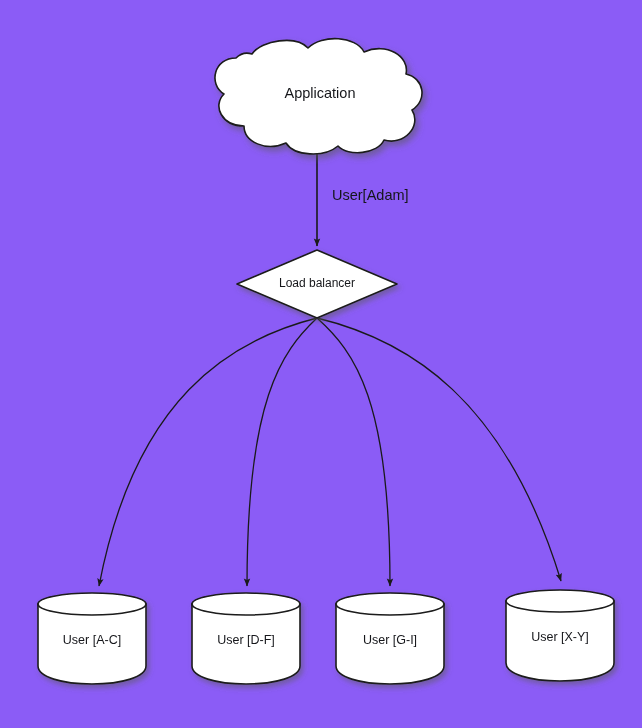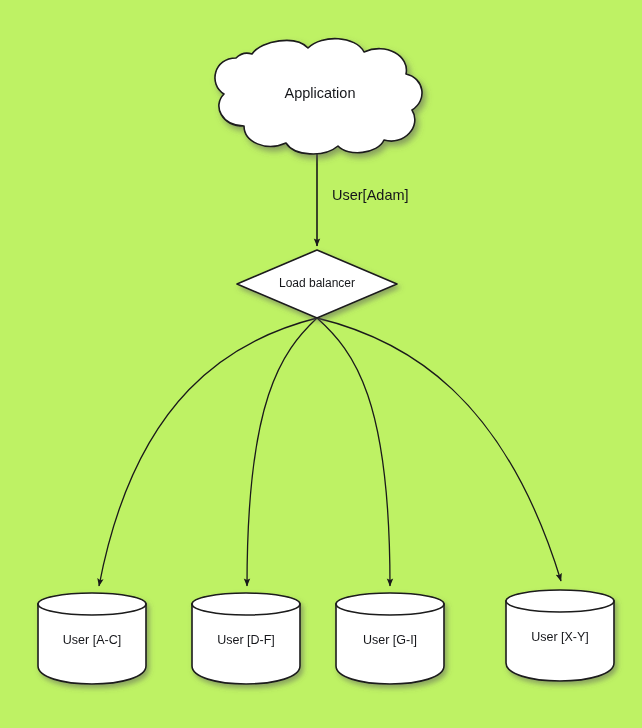--- a/index.html
+++ b/index.html
@@ -11,21 +11,21 @@
   body {
     width: 642px;
     height: 728px;
     overflow: hidden;
     font-family: "Liberation Sans", sans-serif;
   }
   #diagram-canvas {
     position: relative;
     width: 642px;
     height: 728px;
-    background: #bef264;
+    background: #8b5cf6;
   }
   svg.diagram-svg {
     display: block;
     width: 642px;
     height: 728px;
   }
   .node-shape {
     fill: #ffffff;
     stroke: #1a1a1a;
     stroke-width: 1.6;

